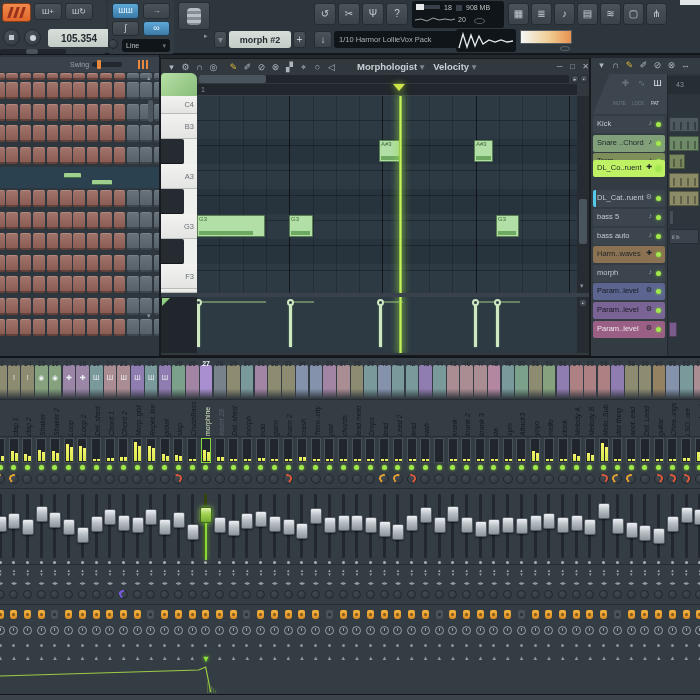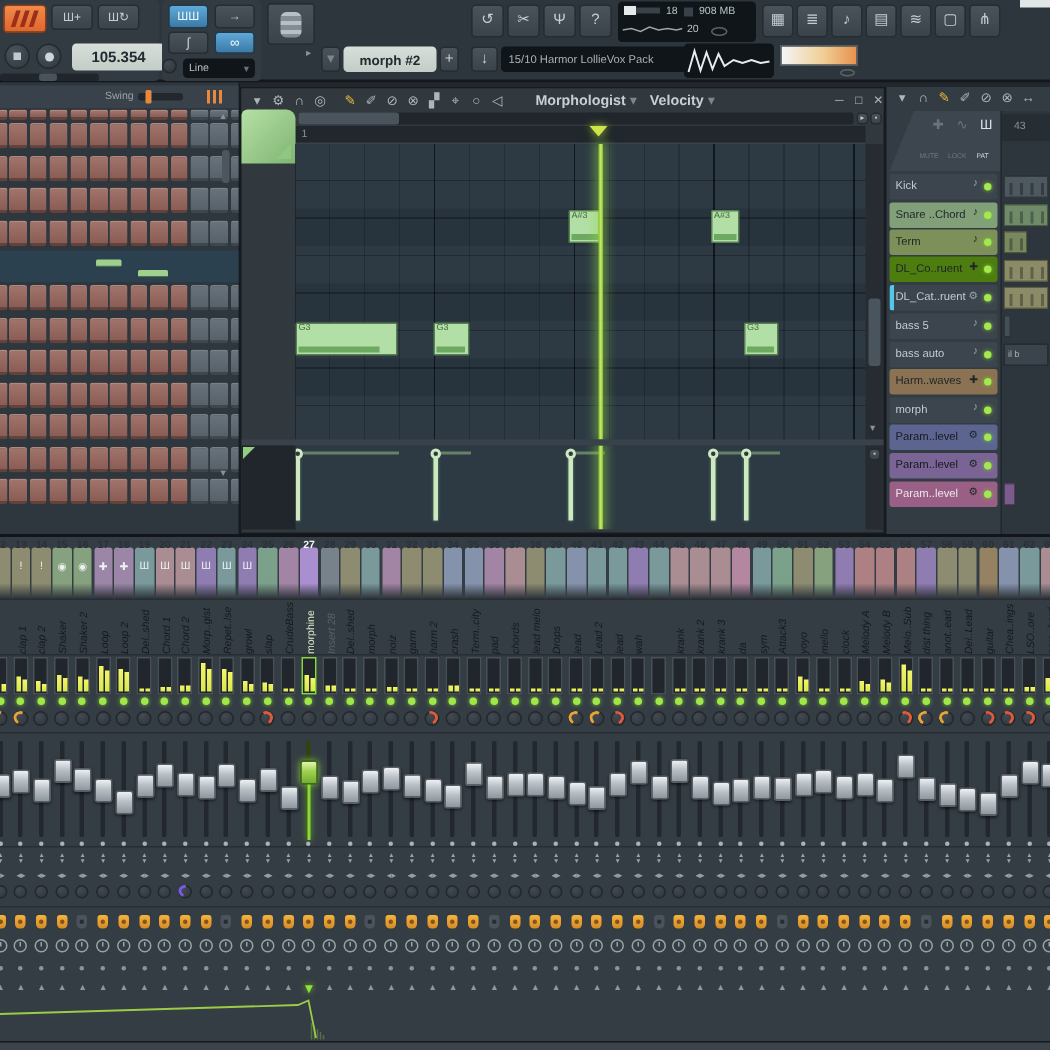--- a/index.html
+++ b/index.html
@@ -143,21 +143,21 @@
     <div id="tb-quick-btns">
         <div class="btn" style="left: 314px; top: 3px; width: 22px; height: 22px; font-size: 10px;">↺</div>
         <div class="btn" style="left: 338px; top: 3px; width: 22px; height: 22px; font-size: 10px;">✂</div>
         <div class="btn" style="left: 362px; top: 3px; width: 22px; height: 22px; font-size: 10px;">Ψ</div>
         <div class="btn" style="left: 386px; top: 3px; width: 22px; height: 22px; font-size: 10px;">?</div>
       </div>
     <div class="btn" style="left:314px;top:31px;width:18px;height:17px;">
       <span>↓</span>
     </div>
     <div class="lcd" style="left:334px;top:31px;width:138px;height:17px;display:flex;align-items:center;padding:0 5px;font-size:7.5px;color:#a8b2b8;">
-      <span style="flex:1;white-space:nowrap;overflow:hidden;">15/10  Harmor LollieVox Pack</span>
+      <span style="flex:1;white-space:nowrap;overflow:hidden;">1/10  Harmor LollieVox Pack</span>
       <span style="color:#5f686e;">▾</span>
     </div>
 
     <div class="lcd" style="left:412px;top:1px;width:92px;height:27px;">
       <span style="position:absolute;left:4px;top:4px;width:24px;height:4px;background:#39424a;">
           <i style="position:absolute;left:0;top:-1px;width:8px;height:6px;background:#e6e9e9;display:block;"></i>
         </span>
       <span style="position:absolute;left:32px;top:3px;font-size:7px;color:#b8c4c2;">18</span>
       <span style="position:absolute;left:44px;top:4px;width:6px;height:6px;background:#39424a;"></span>
       <span style="position:absolute;left:54px;top:3px;font-size:7px;color:#b8c4c2;">908 MB</span>
@@ -421,20 +421,41 @@
     <div class="btn" style="left:419px;top:16px;width:8px;height:8px;font-size:5px;">▪</div>
 
     <div style="position:absolute;left:36px;top:25px;width:380px;height:12px;background:#21272c;border-bottom:1px solid #39424a;">
       <span style="position:absolute;left:4px;top:2px;font-size:7px;color:#8a9298;">1</span>
     </div>
 
     <div style="position:absolute;left:0;top:14px;width:36px;height:36px;background:linear-gradient(135deg,#b6e0a4,#7fb573);border-radius:4px 6px 0 0;">
       <span style="position:absolute;right:3px;bottom:3px;width:0;height:0;border-left:10px solid transparent;border-bottom:10px solid #8fc681;display:block;"></span>
     </div>
 
+    <div id="pr-keys" style="position:absolute;left:0;top:37px;width:36px;height:197px;background:#eef0ed;overflow:hidden;">
+        <div class="wkey" style="top: 0px; height: 18px;">
+          <div class="klabel" style="top: 4px;">C4</div>
+        </div>
+        <div class="wkey" style="top: 18px; height: 25px;">
+          <div class="klabel" style="top: 7.5px;">B3</div>
+        </div>
+        <div class="bkey" style="top: 43px; height: 25px;"></div>
+        <div class="wkey" style="top: 68px; height: 25px;">
+          <div class="klabel" style="top: 7.5px;">A3</div>
+        </div>
+        <div class="bkey" style="top: 93px; height: 25px;"></div>
+        <div class="wkey" style="top: 118px; height: 25px;">
+          <div class="klabel" style="top: 7.5px;">G3</div>
+        </div>
+        <div class="bkey" style="top: 143px; height: 25px;"></div>
+        <div class="wkey" style="top: 168px; height: 25px;">
+          <div class="klabel" style="top: 7.5px;">F3</div>
+        </div>
+        <div class="wkey" style="top: 193px; height: 4px;"></div>
+      </div>
     <div id="pr-grid">
         <div class="blkrow" style="top: 43px;"></div>
         <div class="blkrow" style="top: 93px;"></div>
         <div class="blkrow" style="top: 143px;"></div>
         <div class="pr-note" style="left: 0px; top: 119px; width: 68px;">G3<div class="vel" style="width: 54.4px;"></div></div>
         <div class="pr-note" style="left: 92px; top: 119px; width: 24px;">G3<div class="vel" style="width: 19.2px;"></div></div>
         <div class="pr-note" style="left: 182px; top: 44px; width: 23px;">A#3<div class="vel" style="width: 18.4px;"></div></div>
         <div class="pr-note" style="left: 277px; top: 44px; width: 19px;">A#3<div class="vel" style="width: 15.2px;"></div></div>
         <div class="pr-note" style="left: 299px; top: 119px; width: 23px;">G3<div class="vel" style="width: 18.4px;"></div></div>
         <div class="playhead" style="left: 202px; top: 0px; height: 197px;"></div>
@@ -505,21 +526,21 @@
         <div class="pl-item" style="top: 76.6px; background: rgb(129, 160, 122);">
           <div class="pl-name" style="color: rgb(30, 36, 40);">Snare  ..Chord</div>
           <div class="pl-ricon" style="color: rgb(32, 38, 42);">♪</div>
           <div class="pl-led"></div>
         </div>
         <div class="pl-item" style="top: 95.2px; background: rgb(126, 144, 89);">
           <div class="pl-name" style="color: rgb(30, 36, 40);">Term</div>
           <div class="pl-ricon" style="color: rgb(32, 38, 42);">♪</div>
           <div class="pl-led"></div>
         </div>
-        <div class="pl-item" style="top: 113px; background: #4d7c0f;">
+        <div class="pl-item" style="top: 102px; background: #bef264;">
           <div class="pl-name" style="color: rgb(30, 36, 40);">DL_Co..ruent</div>
           <div class="pl-ricon" style="color: rgb(32, 38, 42);">✚</div>
           <div class="pl-led"></div>
         </div>
         <div class="pl-item" style="top: 132.4px; background: rgb(60, 69, 77);">
           <div style="position: absolute; left: 0px; top: 0px; width: 3px; height: 17px; background: rgb(84, 200, 232);"></div>
           <div class="pl-name" style="color: rgb(195, 202, 208);">DL_Cat..ruent</div>
           <div class="pl-ricon" style="color: rgb(154, 162, 168);">⚙</div>
           <div class="pl-led"></div>
         </div>

